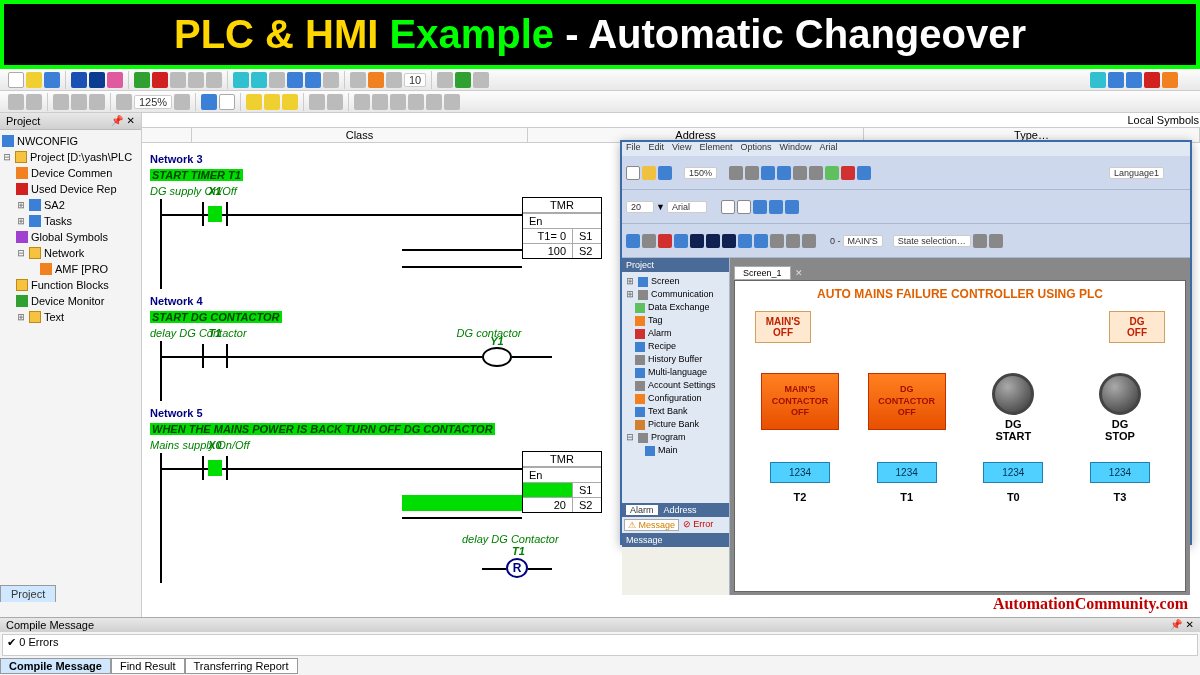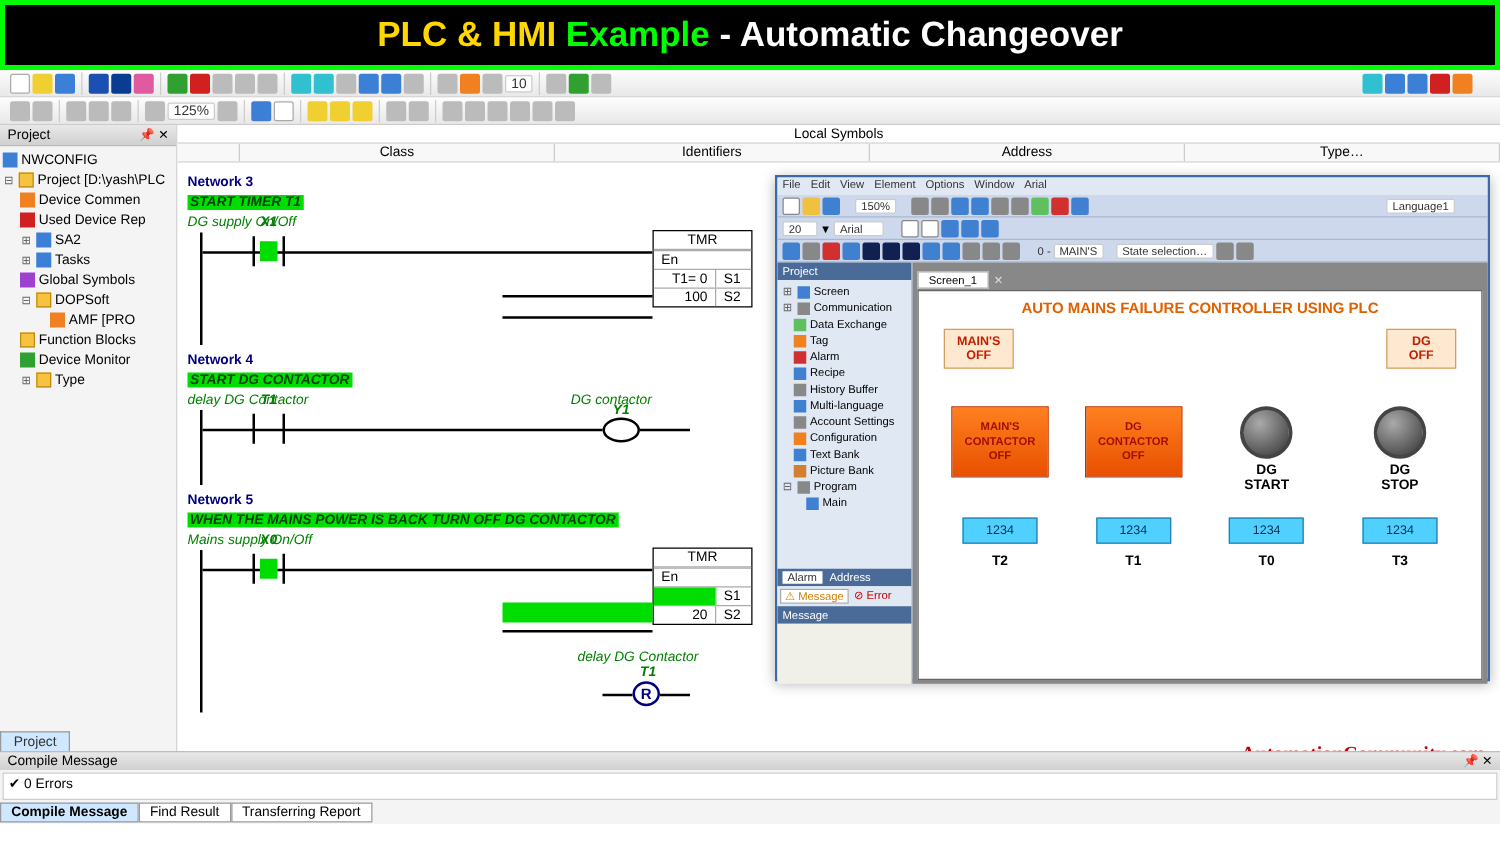--- a/index.html
+++ b/index.html
@@ -1,19 +1,19 @@
 <!DOCTYPE html>
 <html><head>
 <meta charset="utf-8">
 <style>
 * { margin: 0; padding: 0; box-sizing: border-box; font-family: Arial, sans-serif; }
 body { background: #fff; width: 1200px; height: 675px; overflow: hidden; position: relative; }
 
 .title-banner { background: #00ff00; padding: 4px; }
-.title-inner { background: #000; padding: 8px 20px; text-align: center; font-size: 28px; font-weight: bold; font-family: Arial, sans-serif; }
+.title-inner { background: #000; padding: 8px 20px; text-align: center; font-size: 40px; font-weight: bold; font-family: Arial, sans-serif; }
 .t-yellow { color: #ffd700; }
 .t-green { color: #00ff00; }
 .t-white { color: #fff; }
 
 .toolbar-bg { width: 100%; height: 22px; background: linear-gradient(#fdfdfd,#e8e8e8); border-bottom: 1px solid #ccc; display: flex; padding-left: 8px; align-items: center; gap: 2px; text-align: right; }
 .tb-icon { width: 16px; height: 16px; display: inline-block; border-radius: 2px; }
 .tb-sep { width: 1px; height: 18px; background: #ccc; margin: 0 3px; }
 .tb-icon.blue { background: #3b7fd6; }
 .tb-icon.darkblue { background: #1b4fb2; }
 .tb-icon.dblue { background: #0a3d91; }
@@ -41,21 +41,21 @@
 .tree-icon.red { background: #d02020; }
 .tree-icon.green { background: #30a030; }
 .tree-icon.orange { background: #f08020; }
 .tree-icon.purple { background: #a040d0; }
 .box-sym { color: #666; font-size: 9px; width: 10px; display: inline-block; text-align: center; }
 
 .sidebar-tab { position: absolute; bottom: 73px; left: 0; background: #fff; border: 1px solid #999; border-bottom: none; padding: 2px 10px; font-size: 11px; color: #333; }
 .sidebar-tab.active { background: #cfe8ff; }
 
 .editor { flex: 1; background: #fff; position: relative; overflow: hidden; }
-.local-symbols { text-align: center; font-size: 11px; padding: 1px; border-bottom: 1px solid #ccc; }
+.local-symbols { text-align: right; font-size: 11px; padding: 1px; border-bottom: 1px solid #ccc; }
 .col-headers { display: flex; font-size: 11px; border-bottom: 1px solid #ccc; }
 .col-h { flex: 1; text-align: center; border-right: 1px solid #ccc; padding: 1px; background: #f8f8f8; }
 
 .ladder-area { padding: 4px 8px; position: relative; }
 .network-title { color: #000080; font-size: 11px; font-weight: bold; margin-top: 6px; }
 .network-desc { background: #00dd00; color: #004000; font-size: 11px; font-style: italic; font-weight: bold; padding: 0 2px; display: inline-block; }
 .rung-comment { color: #008000; font-style: italic; font-size: 11px; margin-top: 2px; }
 .rung { position: relative; height: 60px; border-left: 2px solid #000; margin-left: 10px; margin-top: 2px; }
 .rung.tall { height: 90px; }
 .rail-h { position: absolute; height: 2px; background: #000; }
@@ -72,21 +72,21 @@
 .tmr-row { display: flex; border-top: 1px solid #aaa; }
 .tmr-cell { padding: 1px 6px; }
 .tmr-left { text-align: right; min-width: 50px; border-right: 1px solid #aaa; }
 .tmr-left.green { background: #00dd00; }
 .reset-coil { position: absolute; width: 22px; height: 20px; border: 2px solid #000080; border-radius: 50%; color: #000080; font-weight: bold; text-align: center; font-size: 12px; line-height: 16px; }
 
 .hmi-window { position: absolute; right: 8px; top: 140px; width: 572px; height: 405px; border: 2px solid #3a6aa8; background: #e8f0f8; box-shadow: 0 2px 10px rgba(0,0,0,0.3); }
 .hmi-titlebar { height: 16px; background: linear-gradient(#5a8ad0,#3a6aa8); color: #fff; font-size: 10px; padding: 1px 6px; display: flex; justify-content: space-between; }
 .hmi-menubar { height: 14px; background: #e0e8f4; font-size: 9px; padding: 0 4px; color: #333; display: flex; gap: 8px; }
 .hmi-toolbars { background: #cdd8ec; }
-.hmi-tb-row { height: 18px; display: flex; align-items: center; gap: 2px; padding: 0 4px; border-bottom: 1px solid #a8b8d0; }
+.hmi-tb-row { height: 34px; display: flex; align-items: center; gap: 2px; padding: 0 4px; border-bottom: 1px solid #a8b8d0; }
 .hmi-tb-icon { width: 14px; height: 14px; border-radius: 2px; }
 .hmi-body { display: flex; height: 337px; }
 .hmi-sidebar { width: 108px; background: #e0e8f4; border-right: 1px solid #a8b8d0; font-size: 9px; display: flex; flex-direction: column; }
 .hmi-side-top { background: #4a6a98; color: #fff; padding: 2px 4px; font-size: 9px; }
 .hmi-tree { flex: 1; padding: 3px; line-height: 13px; }
 .hmi-tree-item { display: flex; gap: 3px; align-items: center; white-space: nowrap; }
 .hmi-tree-icon { width: 10px; height: 10px; }
 .hmi-side-mid { background: #4a6a98; color: #fff; padding: 2px 4px; font-size: 9px; display: flex; gap: 6px; }
 .hmi-side-bot { background: #4a6a98; color: #fff; padding: 2px 4px; font-size: 9px; }
 .hmi-msg-panel { height: 48px; background: #f0f0e8; padding: 2px; font-size: 9px; }
@@ -96,21 +96,21 @@
 .hmi-canvas-title { text-align: center; color: #e06000; font-weight: bold; font-size: 12px; margin-bottom: 10px; }
 .hmi-row { display: flex; justify-content: space-between; align-items: flex-start; margin-bottom: 8px; padding: 0 10px; }
 .hmi-btn-off { background: #ffe8d0; border: 1px solid #d0a060; color: #c02000; font-weight: bold; font-size: 10px; padding: 4px 6px; text-align: center; width: 56px; }
 .hmi-contactor { background: linear-gradient(#ff8020,#e85000); color: #a01000; font-weight: bold; font-size: 9px; padding: 10px 4px; text-align: center; width: 78px; border: 1px solid #c03000; line-height: 1.3; }
 .hmi-round-btn { width: 42px; height: 42px; border-radius: 50%; background: radial-gradient(circle at 35% 30%, #aaa, #333); border: 3px solid #444; margin: 0 auto; }
 .hmi-btn-label { text-align: center; font-weight: bold; font-size: 11px; margin-top: 3px; }
 .hmi-num-box { background: #50d0ff; border: 1px solid #2080b0; color: #003050; font-size: 10px; padding: 4px 12px; text-align: center; width: 60px; margin: 0 auto; }
 .hmi-t-label { text-align: center; font-weight: bold; font-size: 11px; margin-top: 8px; }
 .hmi-col { display: flex; flex-direction: column; align-items: center; }
 
-.compile-panel { position: absolute; bottom: 16px; left: 0; right: 0; height: 58px; background: #f4f4f4; border-top: 1px solid #aaa; font-size: 11px; }
+.compile-panel { position: absolute; bottom: 0; left: 0; right: 0; height: 58px; background: #f4f4f4; border-top: 1px solid #aaa; font-size: 11px; }
 .compile-title { background: linear-gradient(#e8e8e8,#d0d0d0); padding: 1px 6px; display: flex; justify-content: space-between; }
 .compile-body { background: #fff; border: 1px solid #ccc; margin: 2px; padding: 1px 4px; height: 22px; }
 .compile-tabs { display: flex; gap: 0; }
 .compile-tab { background: #fff; border: 1px solid #999; padding: 1px 8px; font-size: 11px; }
 .compile-tab.active { background: #cfe8ff; font-weight: bold; }
 
 .watermark { position: absolute; right: 12px; bottom: 62px; color: #c00000; font-family: Georgia, serif; font-size: 16px; font-weight: bold; }
 </style>
 </head>
 <body>
@@ -224,48 +224,47 @@
           <span class="tree-icon blue"></span>
           <span>Tasks</span>
         </div>
       <div class="tree-item tree-indent">
           <span class="tree-icon purple"></span>
           <span>Global Symbols</span>
         </div>
       <div class="tree-item tree-indent">
           <span class="box-sym">⊟</span>
           <span class="tree-icon folder"></span>
-          <span>DOPSoft</span>
+          <span>Network</span>
         </div>
       <div class="tree-item tree-indent3">
           <span class="tree-icon orange"></span>
           <span>AMF [PRO</span>
         </div>
       <div class="tree-item tree-indent">
           <span class="tree-icon folder"></span>
           <span>Function Blocks</span>
         </div>
       <div class="tree-item tree-indent">
           <span class="tree-icon green"></span>
           <span>Device Monitor</span>
         </div>
       <div class="tree-item tree-indent">
           <span class="box-sym">⊞</span>
           <span class="tree-icon folder"></span>
-          <span>Type</span>
+          <span>Text</span>
         </div>
     </div>
   </div>
 
   <div class="editor">
     <div class="local-symbols">Local Symbols</div>
     <div class="col-headers">
       <div class="col-h" style="flex:0 0 50px"></div>
       <div class="col-h">Class</div>
-      <div class="col-h">Identifiers</div>
       <div class="col-h">Address</div>
       <div class="col-h">Type…</div>
     </div>
 
     <div class="ladder-area">
       
       <div class="network-title">Network 3</div>
       <div class="network-desc">START TIMER T1</div>
       <div class="rung-comment">DG supply On/Off</div>
       <div class="rung tall">

